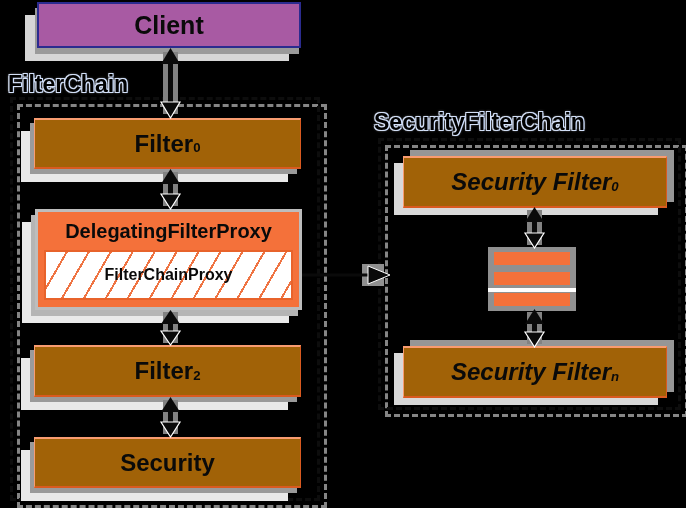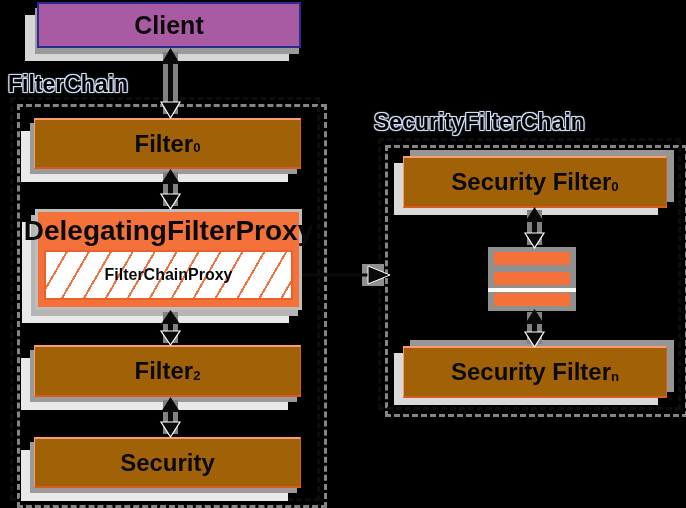--- a/index.html
+++ b/index.html
@@ -11,38 +11,38 @@
     position:absolute;display:flex;align-items:center;justify-content:center;
     font-weight:bold;font-size:24px;color:#0a0a0a;box-sizing:border-box;
     white-space:nowrap;
   }
   .orange{
     background:#a16207;
     border-top:2px solid #f99c70;border-left:1px solid #f99c70;
     border-bottom:2px solid #d95a20;border-right:1px solid #d95a20;
   }
   .lshadow{box-shadow:-4px 5px 0 #9a9a9a,-13px 13px 0 #e9e9e9;}
-  .rshadow{box-shadow:7px -6px 0 #969696,-9px 7px 0 #d9d9d9;}
+  .rshadow{box-shadow:7px -6px 0 #969696,-9px 7px 0 #d9d9d9;font-style:italic;}
   .client{
     background:#A85AA3;border:2px solid #2B2B8F;font-size:25px;
     box-shadow:-2px 6px 0 #9a9a9a,-12px 13px 0 #d6d6d6;
   }
   .dashed{position:absolute;border:3px dashed #0d0d0d;box-sizing:border-box;}
   .dashed-shadow{position:absolute;border:3px dashed #858585;box-sizing:border-box;}
   .chain-label{
     position:absolute;font-weight:bold;font-size:23px;color:#000;white-space:nowrap;
     text-shadow:-1px -1px 0 #d5e0f5,1px -1px 0 #cfe0ff,-1px 1px 0 #d5e0f5,1px 1px 0 #cfe0ff,0 0 3px #ffffff;
   }
   sub{font-size:0.55em;position:relative;bottom:-0.35em;font-weight:bold;line-height:0;}
   .dfp{
     flex-direction:column;align-items:stretch;justify-content:flex-start;
     border:3px solid #bdbdbd;background:#F4713A;
     box-shadow:-4px 6px 0 #b5b5b5,-13px 13px 0 #e9e9e9;
   }
-  .dfp-title{height:38px;display:flex;align-items:center;justify-content:center;font-size:28px;}
+  .dfp-title{height:38px;display:flex;align-items:center;justify-content:center;font-size:20px;}
   .fcp{
     height:50px;margin:0 6px;display:flex;align-items:center;justify-content:center;
     background-color:#ffffff;border:2px solid #e8632b;box-sizing:border-box;font-size:16px;
     background-image:repeating-linear-gradient(120deg,transparent 0,transparent 17px,#ef7443 17px,#ef7443 19px);
   }
   .bars{position:absolute;left:488px;top:247px;width:88px;height:64px;background:#909090;}
   .bar{position:absolute;left:6px;width:76px;height:13px;background:#F4713A;}
   .bar-divider{position:absolute;left:0;top:41px;width:100%;height:4px;background:#ffffff;}
   svg{position:absolute;display:block;}
 </style>

